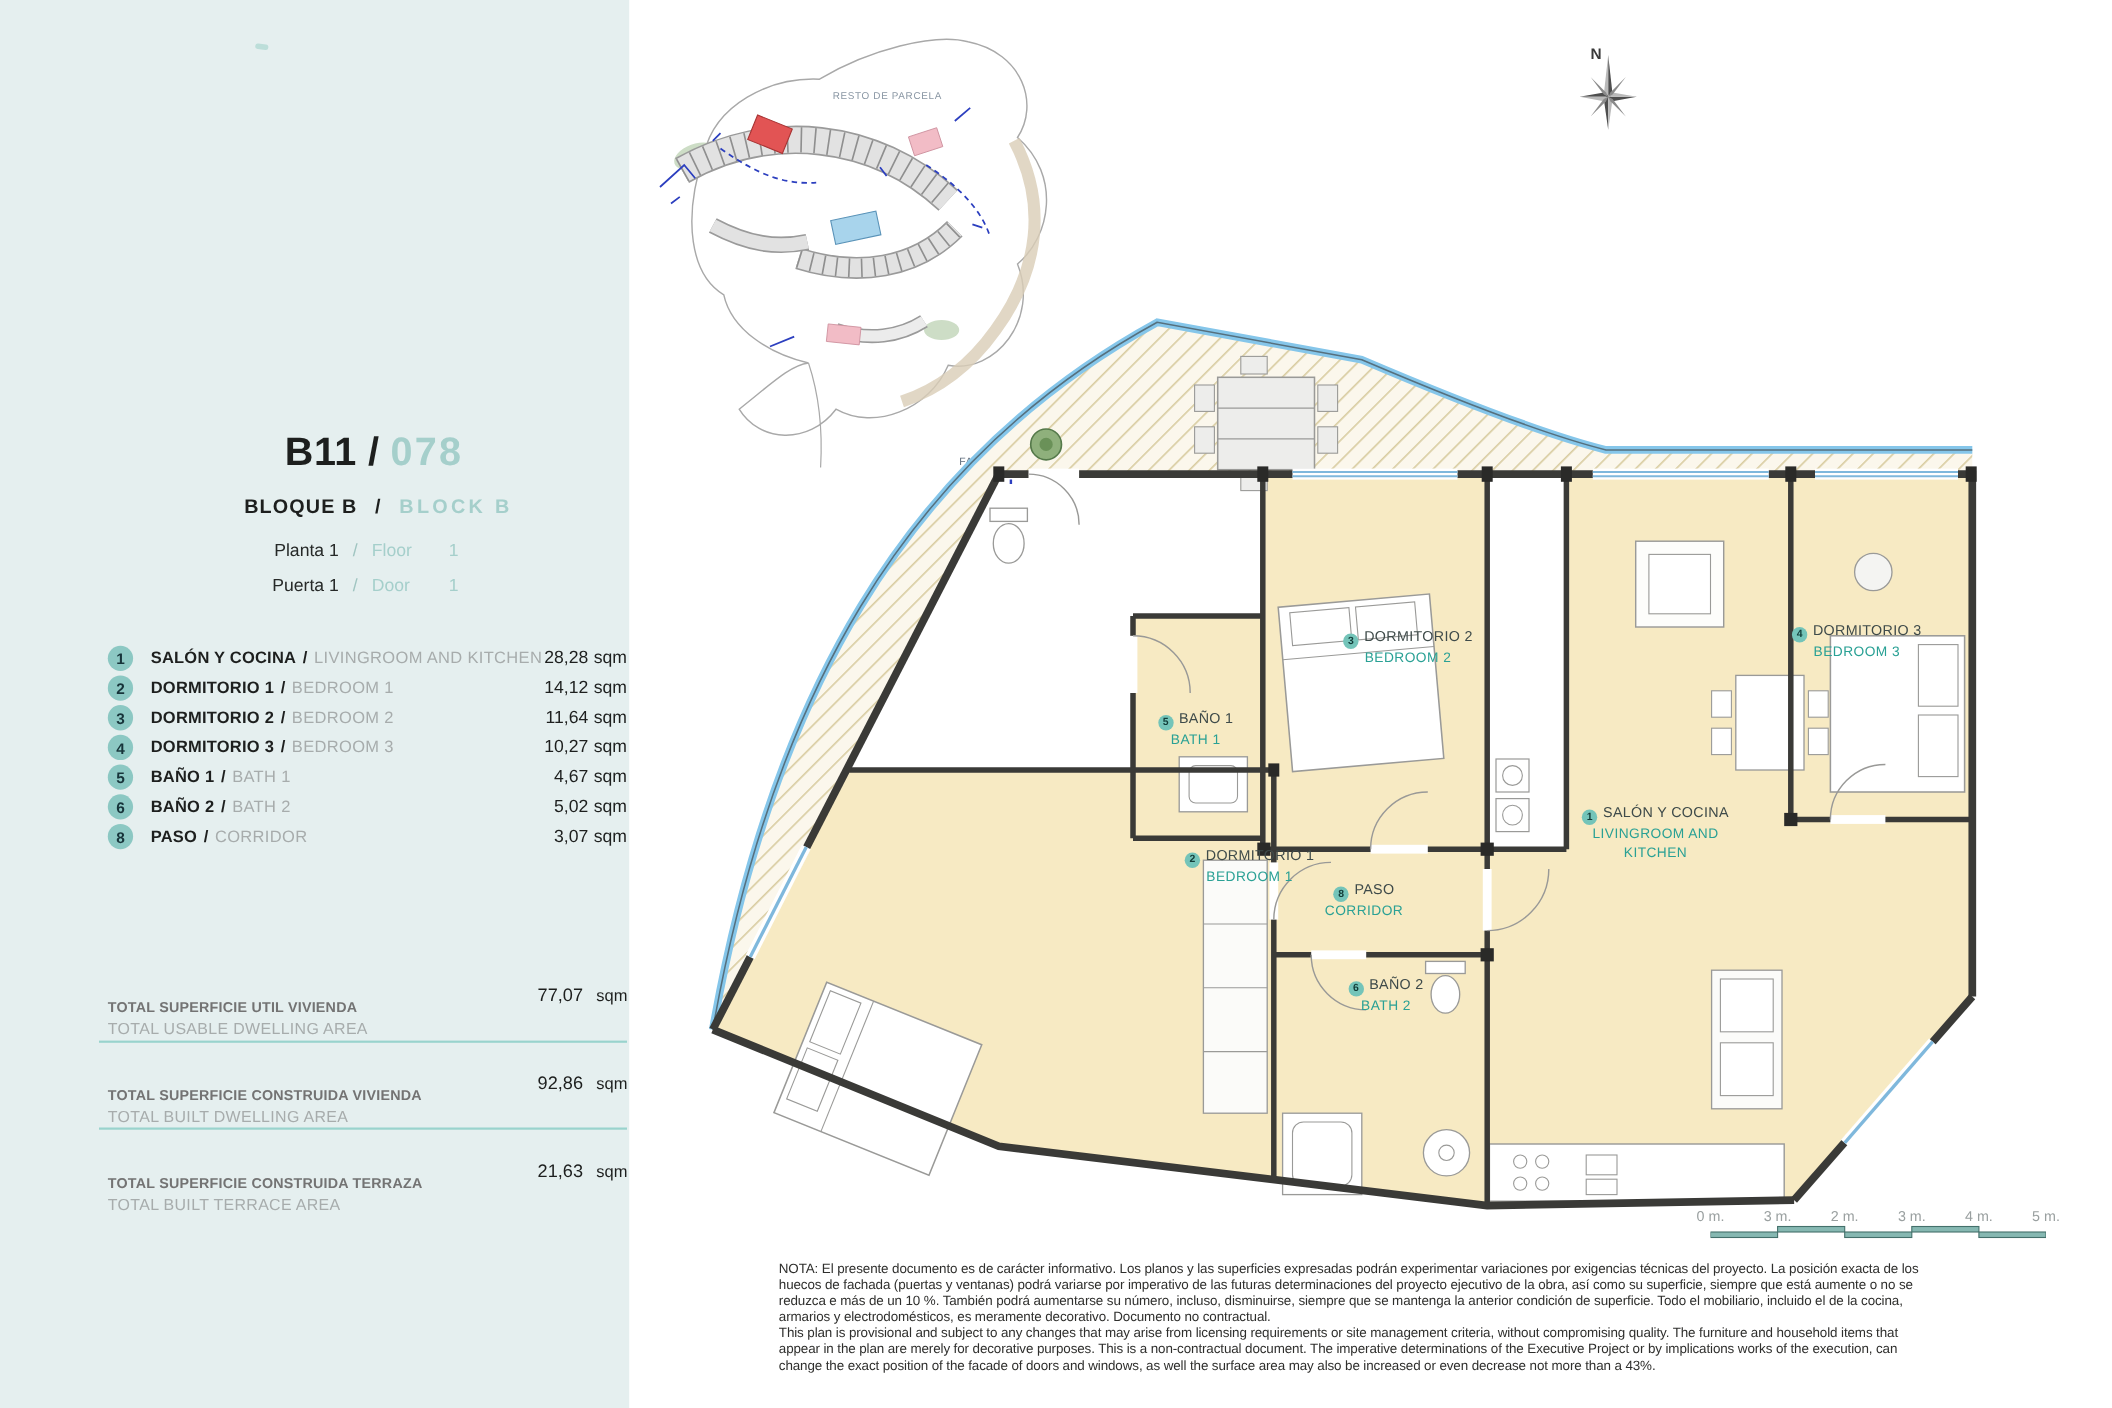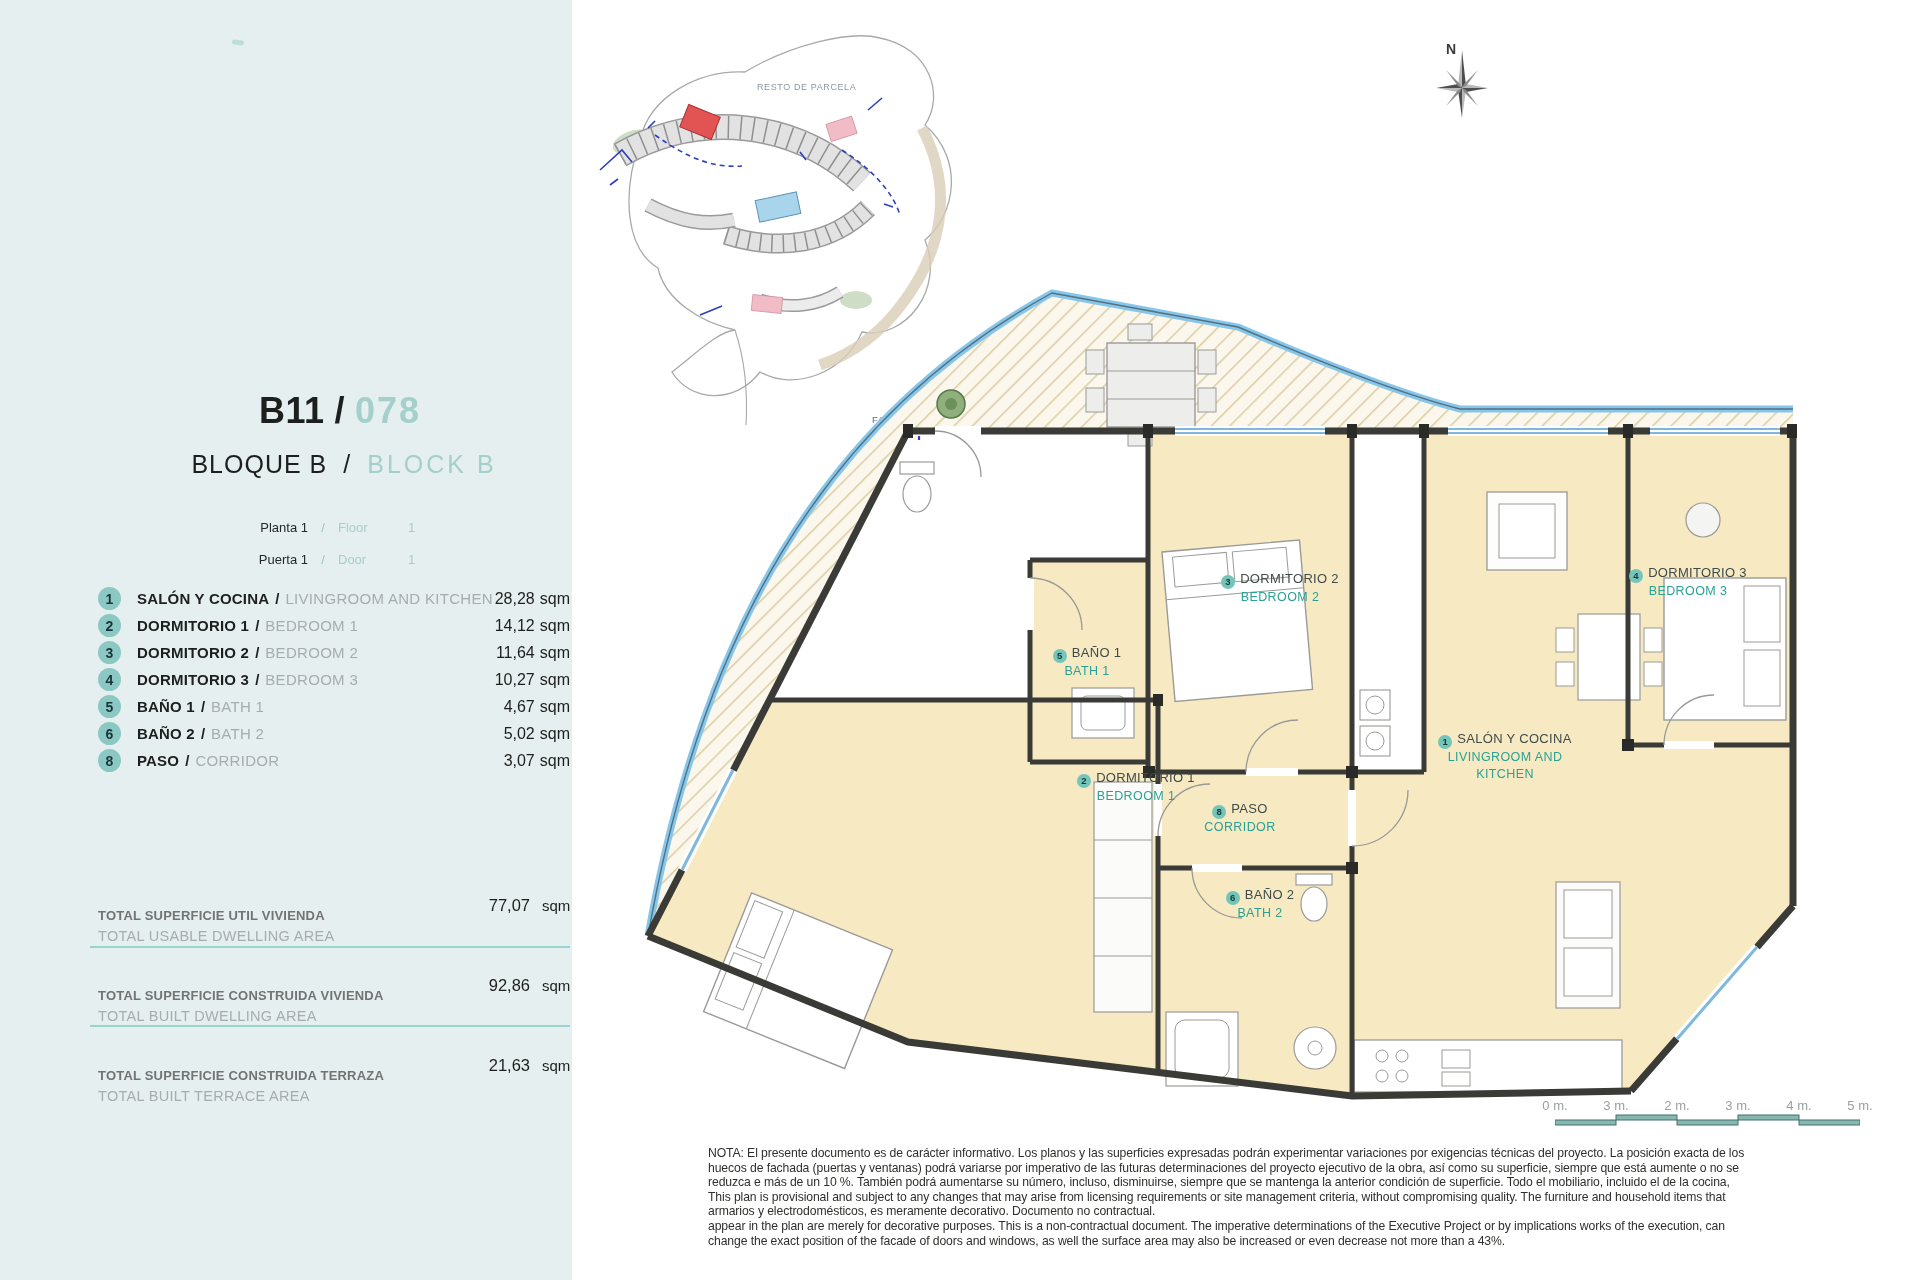--- a/index.html
+++ b/index.html
@@ -7,24 +7,24 @@
          font-family:"Liberation Sans", sans-serif;color:#1d1f1e;}
   
   .panel{position:absolute;left:0;top:0;width:572px;height:1280px;background:#e5efef;}
   .deco-mark{position:absolute;left:232px;top:40px;width:12px;height:5px;border-radius:3px;
              background:#bcded9;transform:rotate(8deg);}
   .unit-row{position:absolute;left:0;top:390px;width:572px;padding-left:108px;box-sizing:border-box;
             text-align:center;font-size:36px;font-weight:bold;letter-spacing:.5px;white-space:nowrap;}
   .unit-row .sep{margin:0 10px;}
   .unit-row .num{letter-spacing:2px;color:#a5cfcb;}
   .block-row{position:absolute;left:0;top:450px;width:572px;padding-left:116px;box-sizing:border-box;
-             text-align:center;font-size:25px;font-weight:normal;letter-spacing:1px;white-space:nowrap;}
+             text-align:center;font-size:18px;font-weight:bold;letter-spacing:1px;white-space:nowrap;}
   .block-row .sep{margin:0 16px;}
   .block-row .en{letter-spacing:3px;color:#a5cfcb;}
-  .fd-row{position:absolute;left:196px;display:flex;font-size:13px;white-space:nowrap;margin-top:28px;}
+  .fd-row{position:absolute;left:196px;display:flex;font-size:16px;white-space:nowrap;}
   .fd-row .es{width:112px;text-align:right;color:#262928;}
   .fd-row .sep{width:30px;text-align:center;color:#9fc4c0;}
   .fd-row .en{width:70px;color:#a5cfcb;}
   .fd-row .val{width:30px;color:#a5cfcb;}
   
   .rooms{position:absolute;left:98px;top:585px;width:472px;}
   .room-row{display:flex;align-items:center;height:27px;}
   .rnum{width:23px;height:23px;border-radius:50%;background:#8cc8c3;color:#17343a;font-size:14px;
         font-weight:bold;display:flex;align-items:center;justify-content:center;margin-right:16px;flex:none;}
   .res{font-weight:bold;font-size:15px;letter-spacing:.2px;color:#1d1f1e;}
@@ -451,19 +451,19 @@
         <rect x="183" y="2" width="61" height="5"></rect>
         <rect x="244" y="7" width="61" height="5"></rect>
       </g>
     </svg>
   </div>
 
   <div class="note">
     <div>NOTA: El presente documento es de carácter informativo. Los planos y las superficies expresadas podrán experimentar variaciones por exigencias técnicas del proyecto. La posición exacta de los</div>
     <div>huecos de fachada (puertas y ventanas) podrá variarse por imperativo de las futuras determinaciones del proyecto ejecutivo de la obra, así como su superficie, siempre que está aumente o no se</div>
     <div>reduzca e más de un 10 %. También podrá aumentarse su número, incluso, disminuirse, siempre que se mantenga la anterior condición de superficie. Todo el mobiliario, incluido el de la cocina,</div>
+    <div>armarios y electrodomésticos, es meramente decorativo. Documento no contractual.</div>
     <div>This plan is provisional and subject to any changes that may arise from licensing requirements or site management criteria, without compromising quality. The furniture and household items that</div>
-    <div>armarios y electrodomésticos, es meramente decorativo. Documento no contractual.</div>
     <div>appear in the plan are merely for decorative purposes. This is a non-contractual document. The imperative determinations of the Executive Project or by implications works of the execution, can</div>
     <div>change the exact position of the facade of doors and windows, as well the surface area may also be increased or even decrease not more than a 43%.</div>
   </div>
 
 </div>
 
 </body></html>

